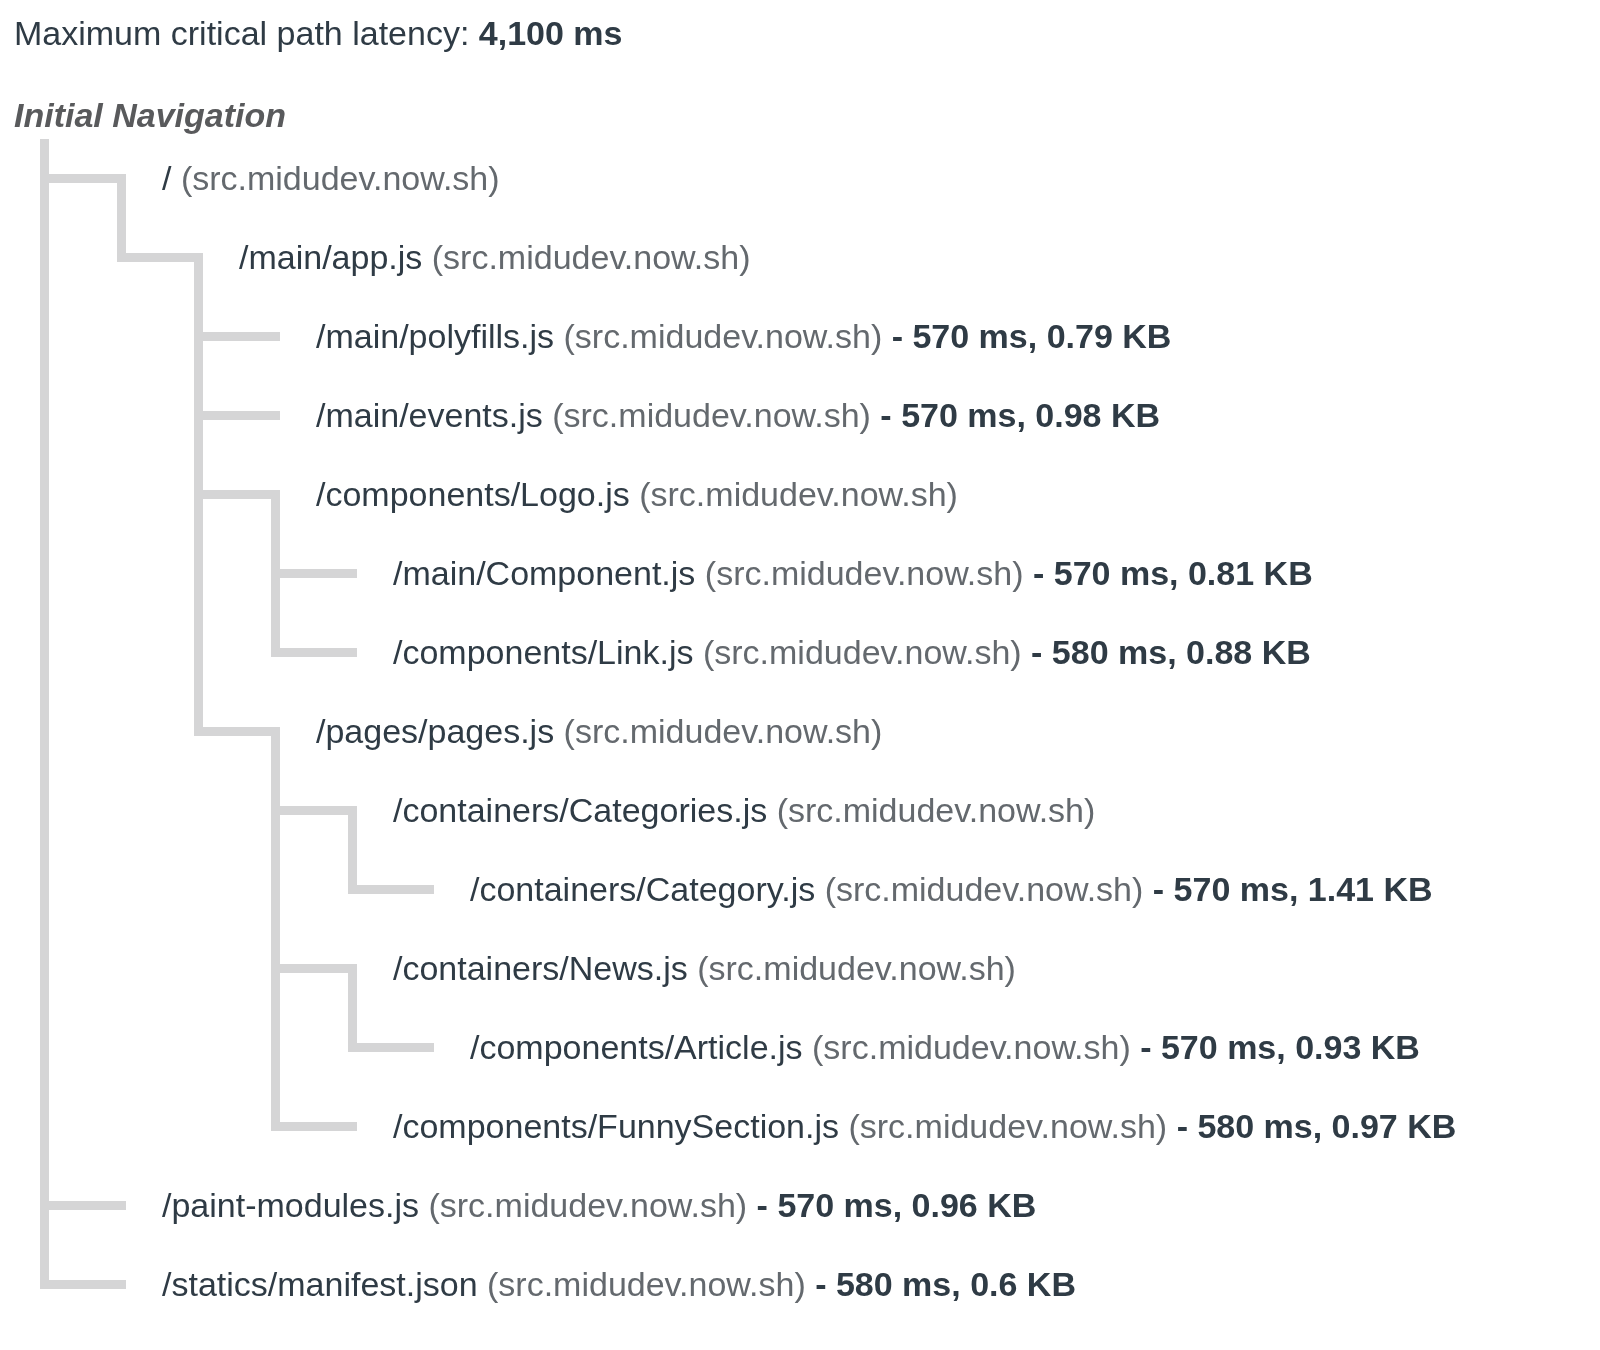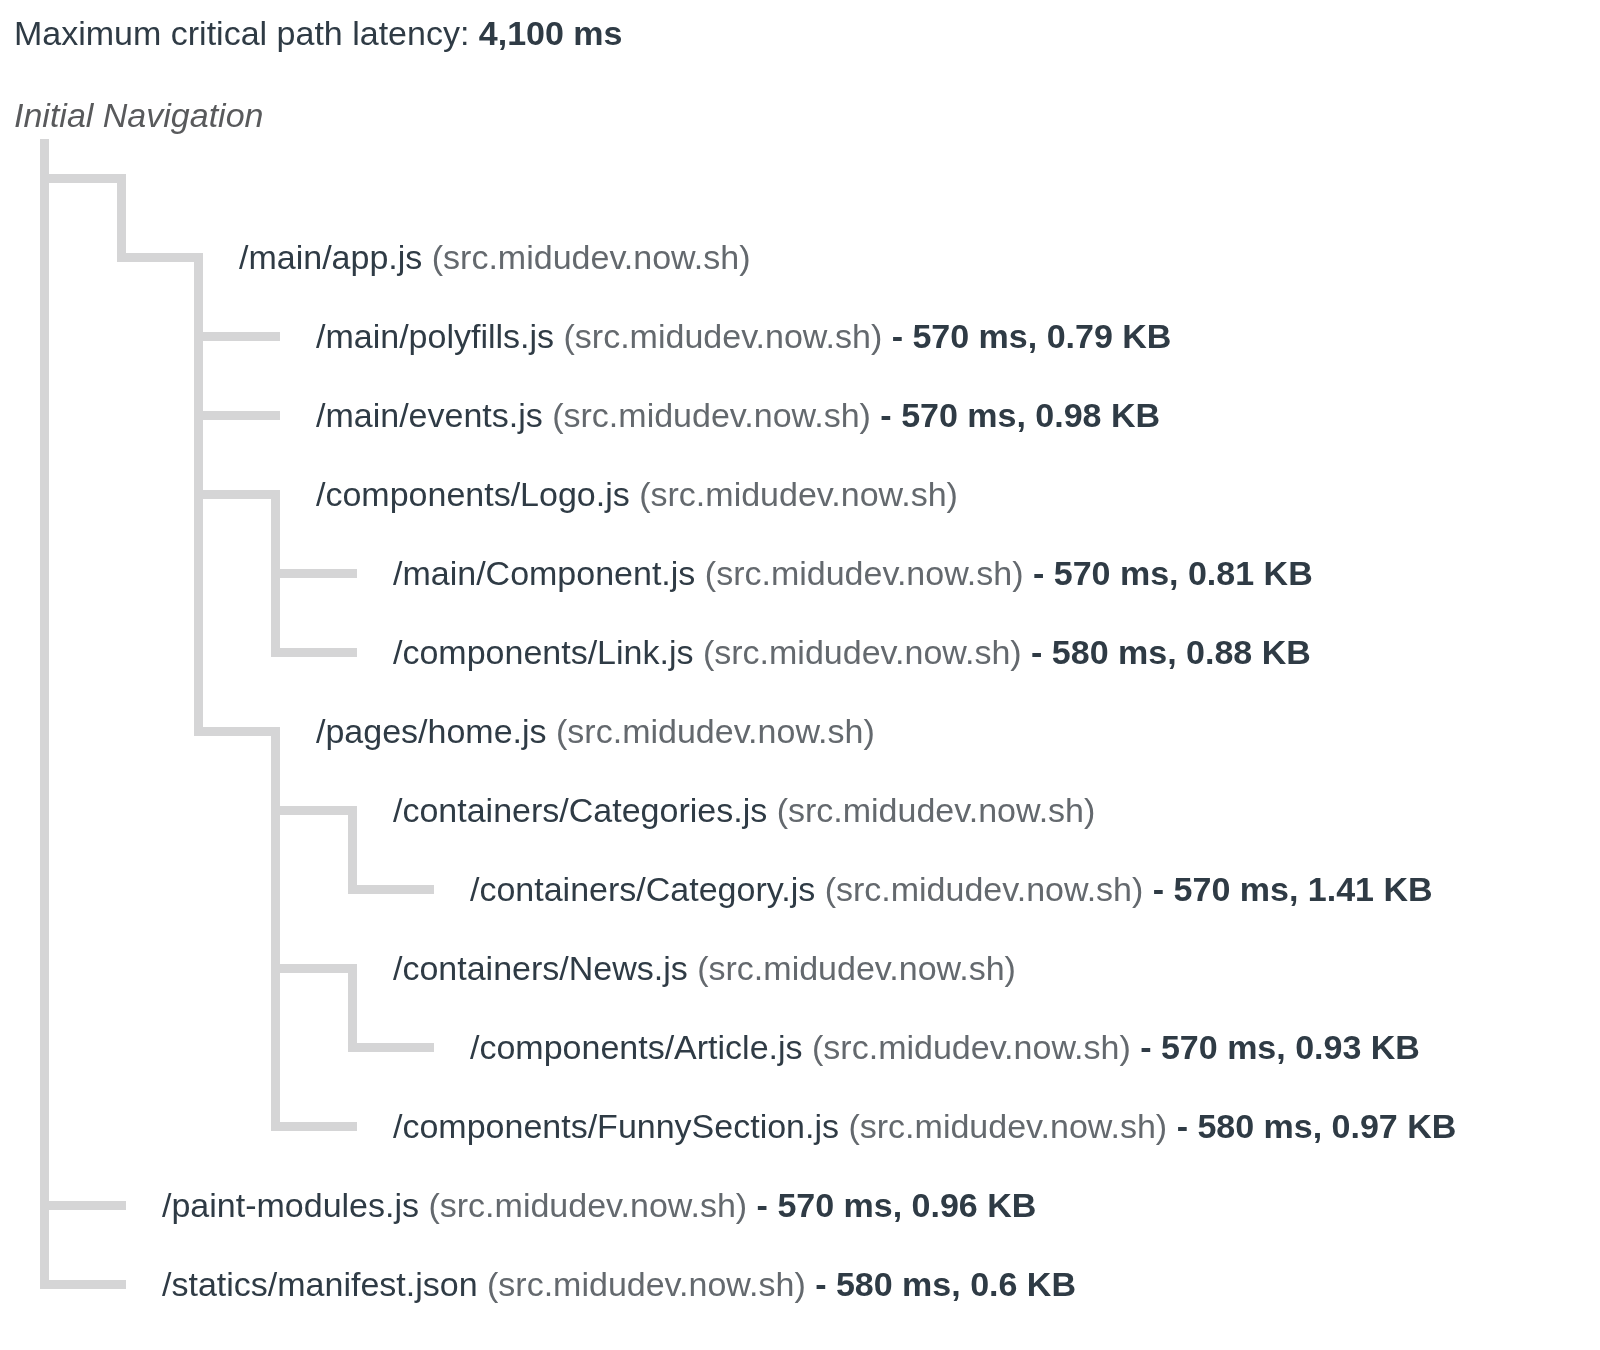--- a/index.html
+++ b/index.html
@@ -32,20 +32,21 @@
     white-space: nowrap;
   }
   .b { font-weight: 700; }
   .initial-nav {
     margin-top: 40px;
     font-size: 34px;
     line-height: 42px;
     font-style: italic;
     color: var(--initial-nav);
     white-space: nowrap;
+    font-weight: bold;
   }
   .crc-tree {
     margin-top: 3px;
     margin-left: -8px; 
   }
   .crc-row {
     display: flex;
     align-items: center;
     height: 79px;
     font-size: 34px;
@@ -105,20 +106,21 @@
 
 <div class="report">
   <div class="header">
     <span>Maximum critical path latency: </span><span class="b">4,100 ms</span>
   </div>
   <div class="initial-nav">Initial Navigation</div>
   <div class="crc-tree">
       <div class="crc-row">
         <span class="mk mk-vert-right"></span>
         <span class="mk mk-horiz-down"></span>
+        <span class="crc-text"><span class="path">/</span><span class="host"> (src.midudev.now.sh)</span></span>
       </div>
       <div class="crc-row">
         <span class="mk mk-vert"></span>
         <span class="mk mk-up-right"></span>
         <span class="mk mk-horiz-down"></span>
         <span class="crc-text"><span class="path">/main/app.js</span><span class="host"> (src.midudev.now.sh)</span></span>
       </div>
       <div class="crc-row">
         <span class="mk mk-vert"></span>
         <span class="mk mk-space"></span>
@@ -154,21 +156,21 @@
         <span class="mk mk-vert"></span>
         <span class="mk mk-up-right"></span>
         <span class="mk mk-right"></span>
         <span class="crc-text"><span class="path">/components/Link.js</span><span class="host"> (src.midudev.now.sh)</span><span class="detail"> - 580 ms, 0.88 KB</span></span>
       </div>
       <div class="crc-row">
         <span class="mk mk-vert"></span>
         <span class="mk mk-space"></span>
         <span class="mk mk-up-right"></span>
         <span class="mk mk-horiz-down"></span>
-        <span class="crc-text"><span class="path">/pages/home.js</span><span class="host"> (src.midudev.now.sh)</span></span>
+        <span class="crc-text"><span class="path">/pages/pages.js</span><span class="host"> (src.midudev.now.sh)</span></span>
       </div>
       <div class="crc-row">
         <span class="mk mk-vert"></span>
         <span class="mk mk-space"></span>
         <span class="mk mk-space"></span>
         <span class="mk mk-vert-right"></span>
         <span class="mk mk-horiz-down"></span>
         <span class="crc-text"><span class="path">/containers/Categories.js</span><span class="host"> (src.midudev.now.sh)</span></span>
       </div>
       <div class="crc-row">

